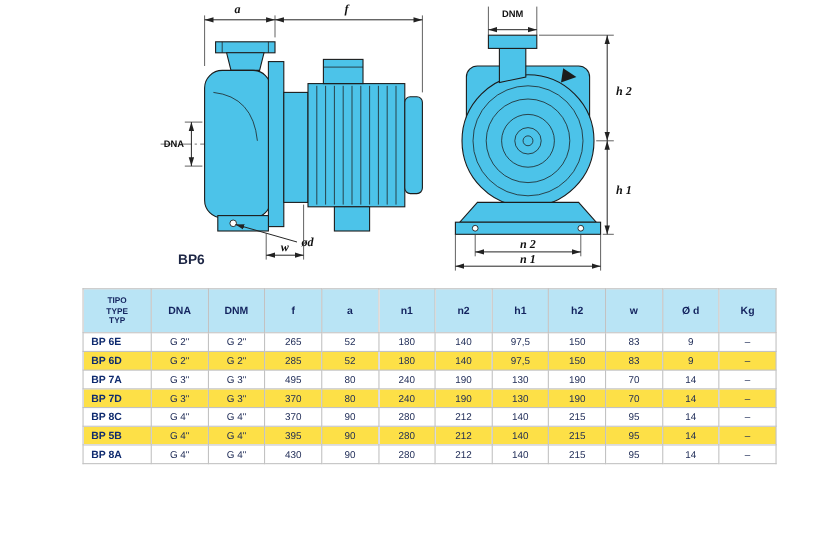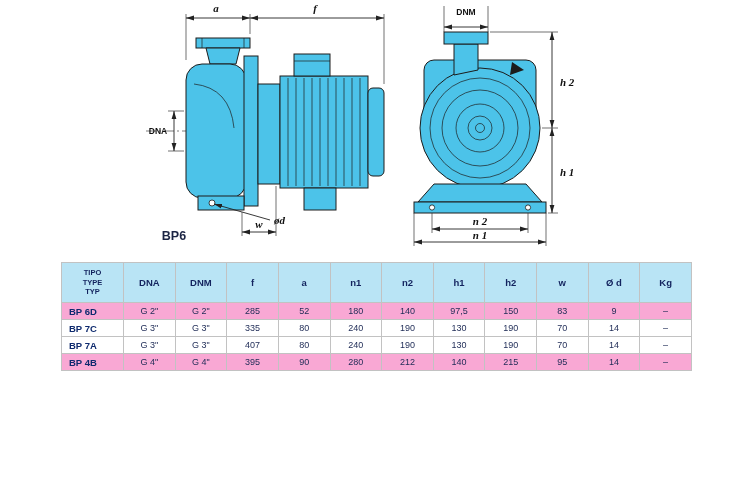--- a/index.html
+++ b/index.html
@@ -12,28 +12,28 @@
   .part-detail { fill:none; stroke:#1c1c1c; stroke-width:0.7; }
   .hole { fill:#ffffff; stroke:#1c1c1c; stroke-width:0.8; }
   .dim { stroke:#222; stroke-width:0.9; fill:none; }
   .ext { stroke:#333; stroke-width:0.7; fill:none; }
   .cline { stroke:#444; stroke-width:0.7; fill:none; stroke-dasharray:10 3 2 3; }
   .dim-label { font-family:"Liberation Serif",serif; font-style:italic; font-weight:bold; font-size:11px; fill:#111; }
   .dim-small { font-family:"Liberation Sans",sans-serif; font-weight:bold; font-size:8.5px; fill:#111; }
   .model-label { font-family:"Liberation Sans",sans-serif; font-weight:bold; font-size:12.5px; fill:#1c2544; }
 
   
-  .table-wrap { position:absolute; left:31px; top:262px; width:661px;padding-left:30px; }
+  .table-wrap { position:absolute; left:45px; top:262px; width:661px;padding-left:30px; }
   table { width:100%; border-collapse:collapse; table-layout:fixed; border:1px solid #7d7d7d; }
   th,td { border:1px solid #c2c2c2; text-align:center; vertical-align:middle; overflow:hidden; }
   thead th { background:#b9e4f5; height:40px; font-size:9.5px; color:#13235e; font-weight:bold; }
   th.type-col { width:62px; font-size:7.5px; line-height:1.25; }
   .hdr-it { }
   td { height:17px; font-size:9px; color:#1d2a55; background:#fff; }
-  tr.alt td { background:#f9a8d4; }
+  tr.alt td { background:#fde047; }
   td.model { font-weight:bold; text-align:left; padding-left:7px; color:#0e2a6e; font-size:9.5px; }
 </style>
 </head>
 <body>
 
 <div class="page">
 
   <svg class="drawing-svg" width="750" height="258" viewBox="0 0 750 258">
     <defs>
       <marker id="arrow" viewBox="0 0 10 6" refX="10" refY="3" markerWidth="9" markerHeight="6" orient="auto-start-reverse">
@@ -140,73 +140,115 @@
           <th>n1</th>
           <th>n2</th>
           <th>h1</th>
           <th>h2</th>
           <th>w</th>
           <th>Ø d</th>
           <th>Kg</th>
         </tr>
       </thead>
       <tbody>
-          <tr class="alt">
-            <td class="model">BP 6D</td>
-            <td>G 2"</td>
-            <td>G 2"</td>
-            <td>285</td>
+          <tr>
+            <td class="model">BP 6E</td>
+            <td>G 2"</td>
+            <td>G 2"</td>
+            <td>265</td>
             <td>52</td>
             <td>180</td>
             <td>140</td>
             <td>97,5</td>
             <td>150</td>
             <td>83</td>
             <td>9</td>
             <td>–</td>
           </tr>
-          <tr>
-            <td class="model">BP 7C</td>
-            <td>G 3"</td>
-            <td>G 3"</td>
-            <td>335</td>
+          <tr class="alt">
+            <td class="model">BP 6D</td>
+            <td>G 2"</td>
+            <td>G 2"</td>
+            <td>285</td>
+            <td>52</td>
+            <td>180</td>
+            <td>140</td>
+            <td>97,5</td>
+            <td>150</td>
+            <td>83</td>
+            <td>9</td>
+            <td>–</td>
+          </tr>
+          <tr>
+            <td class="model">BP 7A</td>
+            <td>G 3"</td>
+            <td>G 3"</td>
+            <td>495</td>
             <td>80</td>
             <td>240</td>
             <td>190</td>
             <td>130</td>
             <td>190</td>
             <td>70</td>
             <td>14</td>
             <td>–</td>
           </tr>
-          <tr>
-            <td class="model">BP 7A</td>
-            <td>G 3"</td>
-            <td>G 3"</td>
-            <td>407</td>
+          <tr class="alt">
+            <td class="model">BP 7D</td>
+            <td>G 3"</td>
+            <td>G 3"</td>
+            <td>370</td>
             <td>80</td>
             <td>240</td>
             <td>190</td>
             <td>130</td>
             <td>190</td>
             <td>70</td>
             <td>14</td>
             <td>–</td>
           </tr>
+          <tr>
+            <td class="model">BP 8C</td>
+            <td>G 4"</td>
+            <td>G 4"</td>
+            <td>370</td>
+            <td>90</td>
+            <td>280</td>
+            <td>212</td>
+            <td>140</td>
+            <td>215</td>
+            <td>95</td>
+            <td>14</td>
+            <td>–</td>
+          </tr>
           <tr class="alt">
-            <td class="model">BP 4B</td>
+            <td class="model">BP 5B</td>
             <td>G 4"</td>
             <td>G 4"</td>
             <td>395</td>
             <td>90</td>
             <td>280</td>
             <td>212</td>
             <td>140</td>
             <td>215</td>
             <td>95</td>
             <td>14</td>
             <td>–</td>
           </tr>
+          <tr>
+            <td class="model">BP 8A</td>
+            <td>G 4"</td>
+            <td>G 4"</td>
+            <td>430</td>
+            <td>90</td>
+            <td>280</td>
+            <td>212</td>
+            <td>140</td>
+            <td>215</td>
+            <td>95</td>
+            <td>14</td>
+            <td>–</td>
+          </tr>
         </tbody>
     </table>
   </div>
 
 </div>
 
 </body></html>

